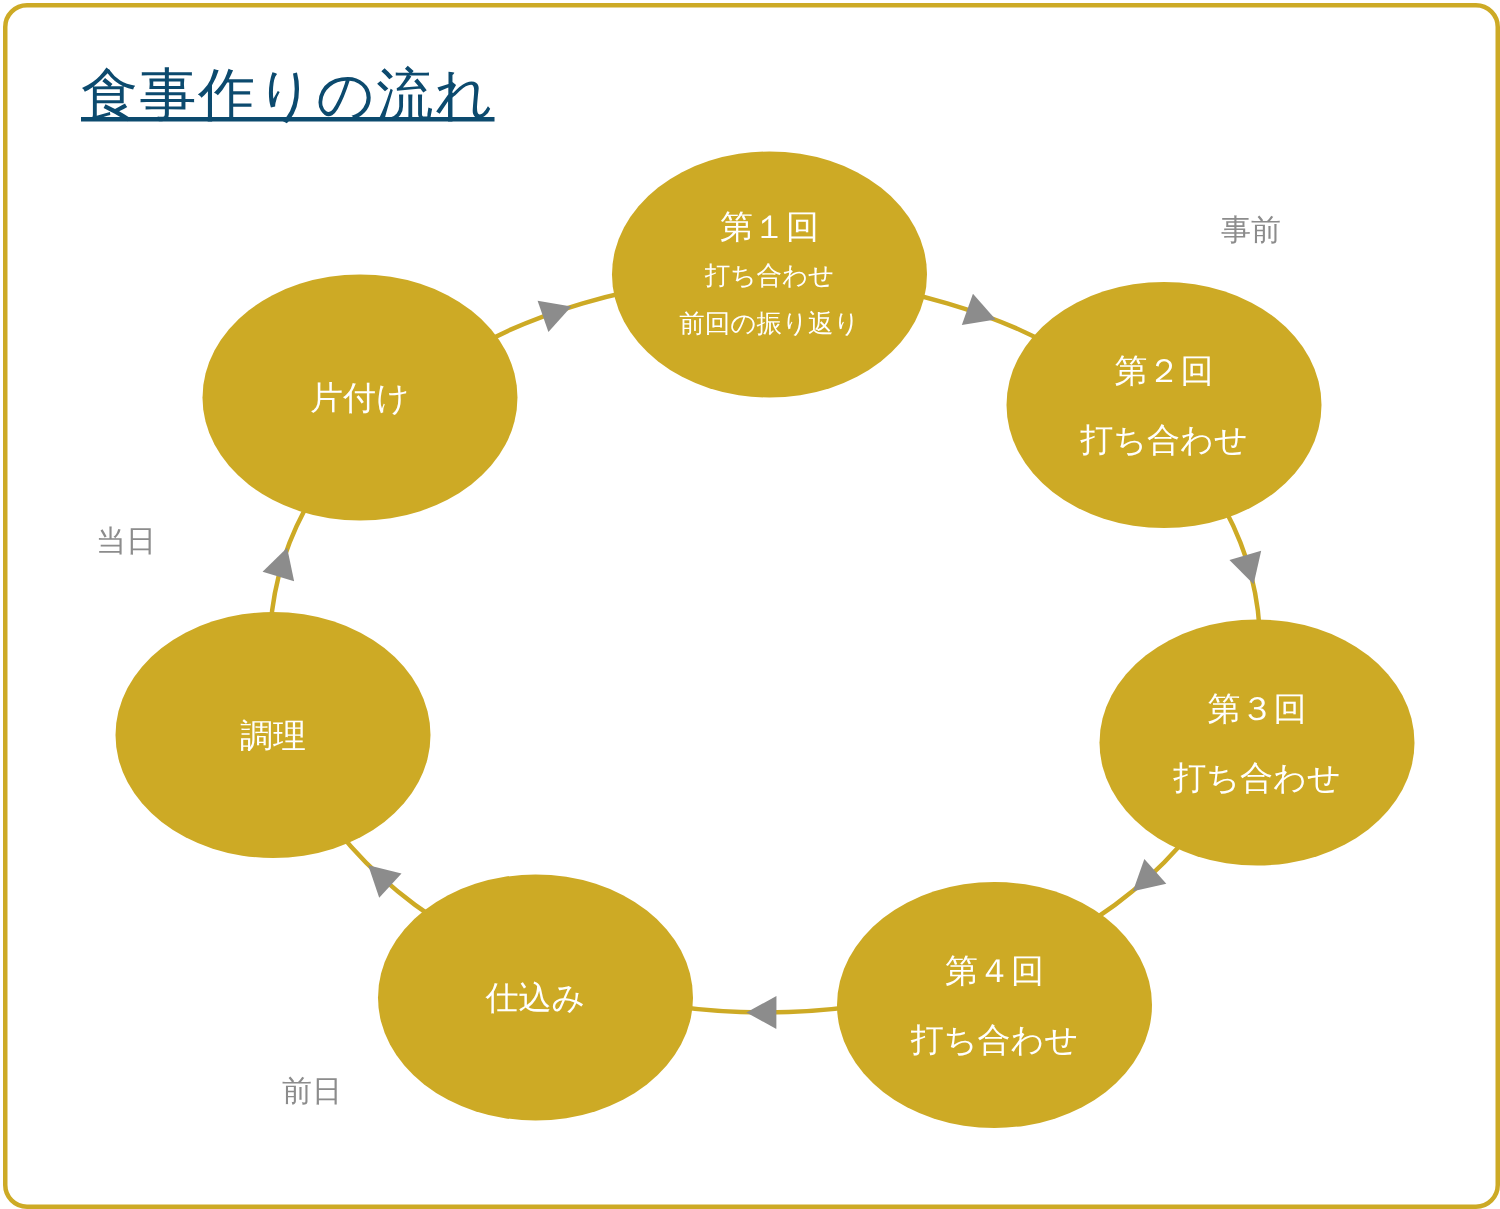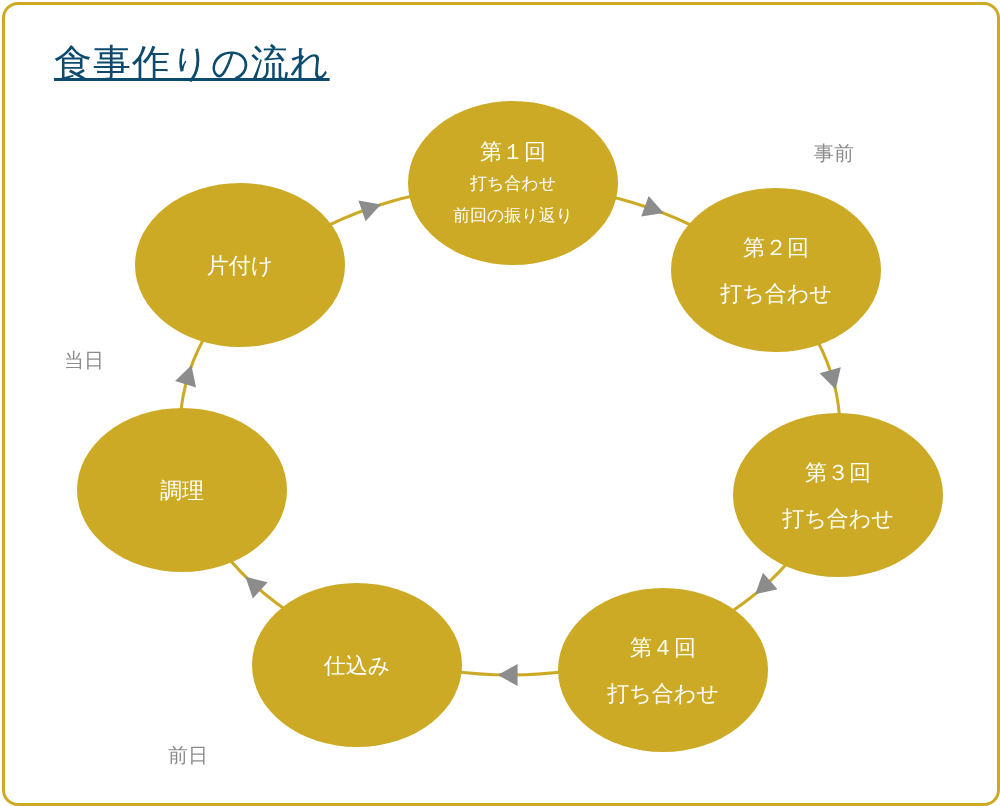--- a/index.html
+++ b/index.html
@@ -20,21 +20,21 @@
   </style>
 </head>
 <body>
 
 <div class="frame"></div>
 
 <div class="title">食事作りの流れ</div>
 
 <div class="phase" style="left:814px; top:140px;">事前</div>
 <div class="phase" style="left:64px; top:334px;margin-top:13px;">当日</div>
-<div class="phase" style="left:168px; top:714px;margin-top:28px;">前日</div>
+<div class="phase" style="left:188px; top:714px;">前日</div>
 
 <svg id="diagram" width="1000" height="806">
   <g id="edges">
       <ellipse cx="510" cy="430" rx="330" ry="245" fill="none" stroke="#cdaa25" stroke-width="3"></ellipse>
     </g>
   <g id="nodes">
       <g>
         <ellipse cx="513" cy="183" rx="105" ry="82" fill="#cdaa25"></ellipse>
         <text x="513" y="158.92" class="node-text" font-size="22">第１回</text>
         <text x="513" y="189.12" class="node-text" font-size="17">打ち合わせ</text>

